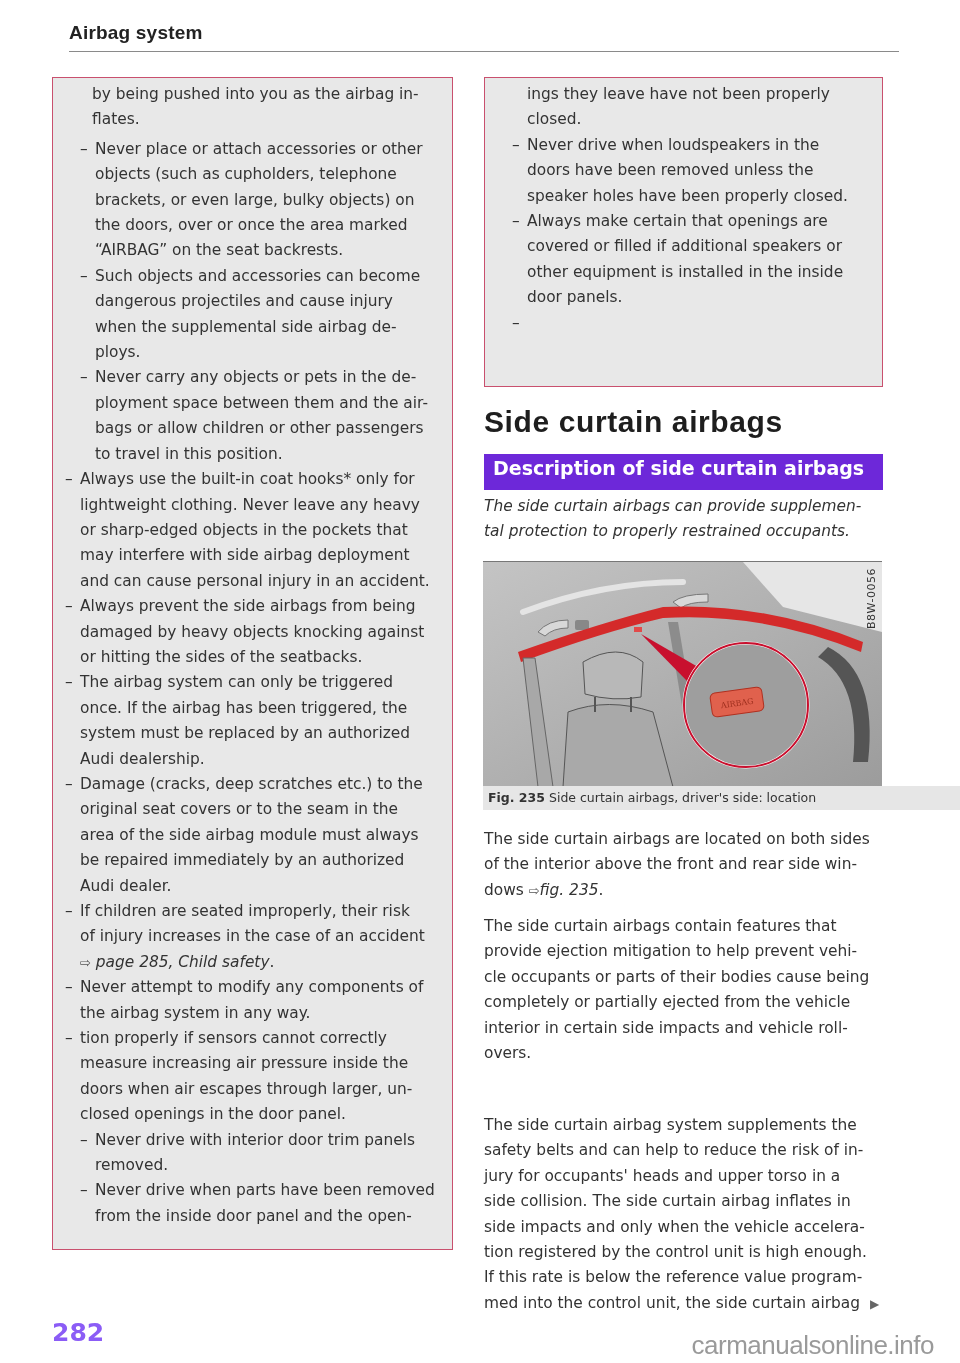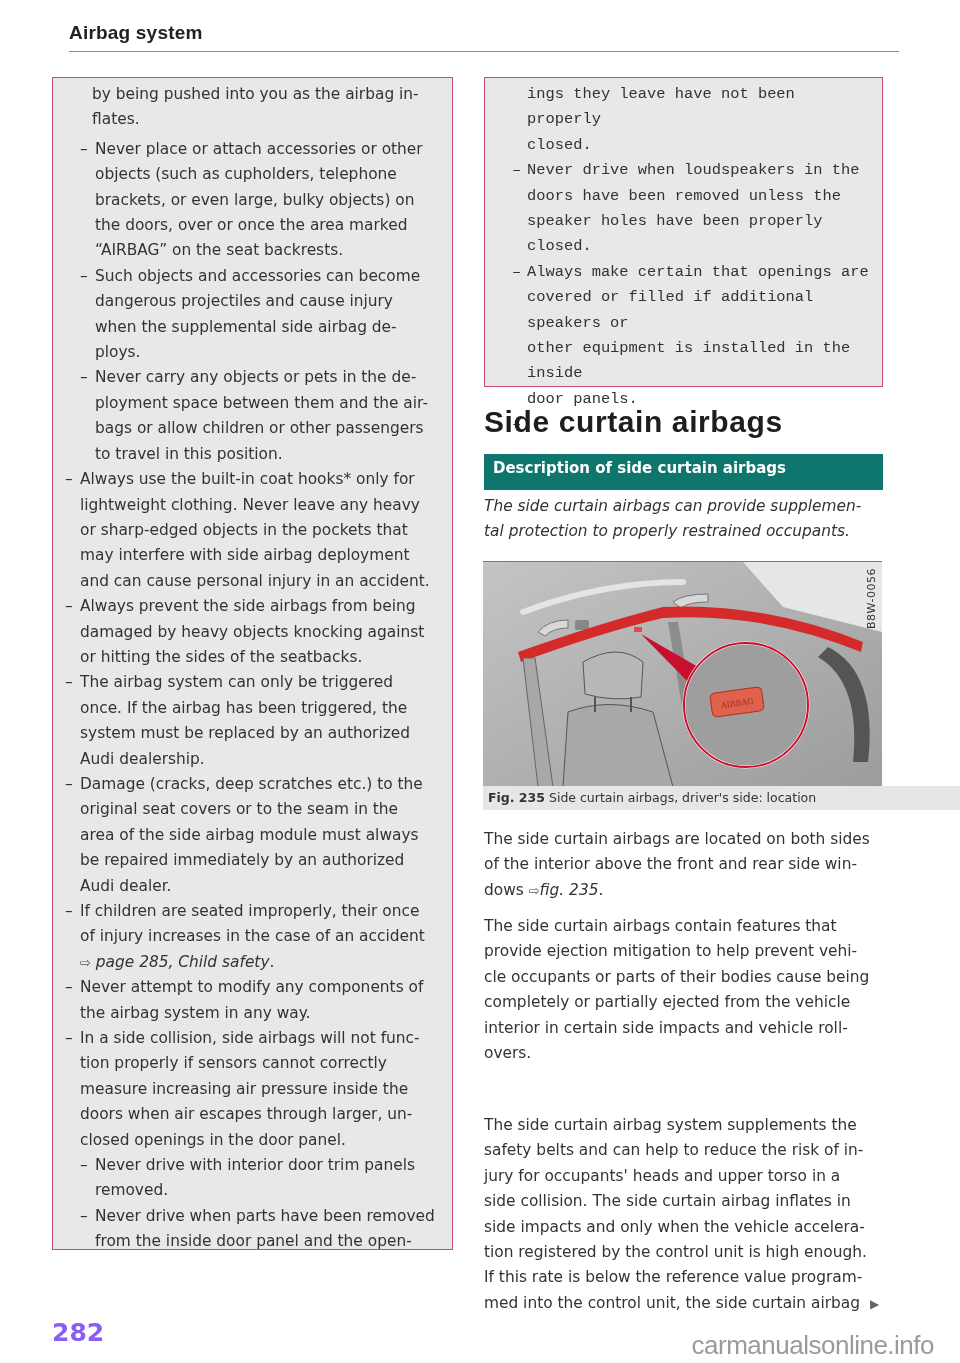--- a/index.html
+++ b/index.html
@@ -13,38 +13,38 @@
   }
   .page-header .title {
     font-family: "Liberation Sans", sans-serif; font-weight: bold; font-size: 19px;
     color: #222; letter-spacing: 0.2px;
   }
   .warn-box {
     position: absolute; background: #e8e8e8; border: 1.5px solid #c9506e; box-sizing: border-box;
     font-size: 15.4px; line-height: 25.4px; color: #333;
   }
   .warn-box.left { left: 52px; top: 77px; width: 401px; height: 1173px; padding: 4px 12px 0 12px; }
-  .warn-box.right { left: 484px; top: 77px; width: 399px; height: 310px; padding: 4px 10px 0 12px; font-family: Liberation Mono, monospace; }
+  .warn-box.right { left: 484px; top: 77px; width: 399px; height: 310px; padding: 4px 10px 0 12px; }
   .item { display: flex; margin: 0 0 0 0; }
   .item .dash { width: 15px; flex: 0 0 15px; }
   .item.lvl1 { padding-left: 0; }
   .item.lvl2 { padding-left: 15px; }
   .indent { padding-left: 27px; }
   .gap { height: 4px; }
   .italic-ref { font-style: italic; }
   .arrow { font-style: normal; font-size: 13px; color: #555; }
   .section-title {
     position: absolute; left: 484px; top: 405px;
     font-family: "Liberation Sans", sans-serif; font-weight: bold; font-size: 30px; color: #1e1e1e;
     letter-spacing: 0.6px;
   }
   .subsection-bar {
     position: absolute; left: 484px; top: 454px; width: 399px; height: 36px;
-    background: #0f766e; color: #fff; box-sizing: border-box; padding-left: 9px;
-    font-weight: bold; font-size: 15px; line-height: 28px;
+    background: #6d28d9; color: #fff; box-sizing: border-box; padding-left: 9px;
+    font-weight: bold; font-size: 19px; line-height: 28px;
   }
   .intro {
     position: absolute; left: 484px; top: 494px; width: 400px;
     font-style: italic; font-size: 15.4px; line-height: 25.4px; color: #333;
   }
   .figure {
     position: absolute; left: 483px; top: 561px; width: 399px; height: 249px;
   }
   .figure .img { position: absolute; left: 0; top: 0; width: 399px; height: 225px; background: #bdbdbd; overflow: hidden; border-top: 1px solid #777; }
   .figure .caption {
@@ -143,36 +143,35 @@
           <div>Damage (cracks, deep scratches etc.) to the</div>
           <div>original seat covers or to the seam in the</div>
           <div>area of the side airbag module must always</div>
           <div>be repaired immediately by an authorized</div>
           <div>Audi dealer.</div>
         </div>
       </div>
       <div class="item lvl1">
         <span class="dash">–</span>
         <div>
-          <div>If children are seated improperly, their once</div>
+          <div>If children are seated improperly, their risk</div>
           <div>of injury increases in the case of an accident</div>
           <div><span class="arrow">⇨</span> <span class="italic-ref">page 285, Child safety</span><span>.</span></div>
         </div>
       </div>
       <div class="item lvl1">
         <span class="dash">–</span>
         <div>
           <div>Never attempt to modify any components of</div>
           <div>the airbag system in any way.</div>
         </div>
       </div>
       <div class="item lvl1">
         <span class="dash">–</span>
         <div>
-          <div>In a side collision, side airbags will not func-</div>
           <div>tion properly if sensors cannot correctly</div>
           <div>measure increasing air pressure inside the</div>
           <div>doors when air escapes through larger, un-</div>
           <div>closed openings in the door panel.</div>
         </div>
       </div>
       <div class="item lvl2">
         <span class="dash">–</span>
         <div>
           <div>Never drive with interior door trim panels</div>

